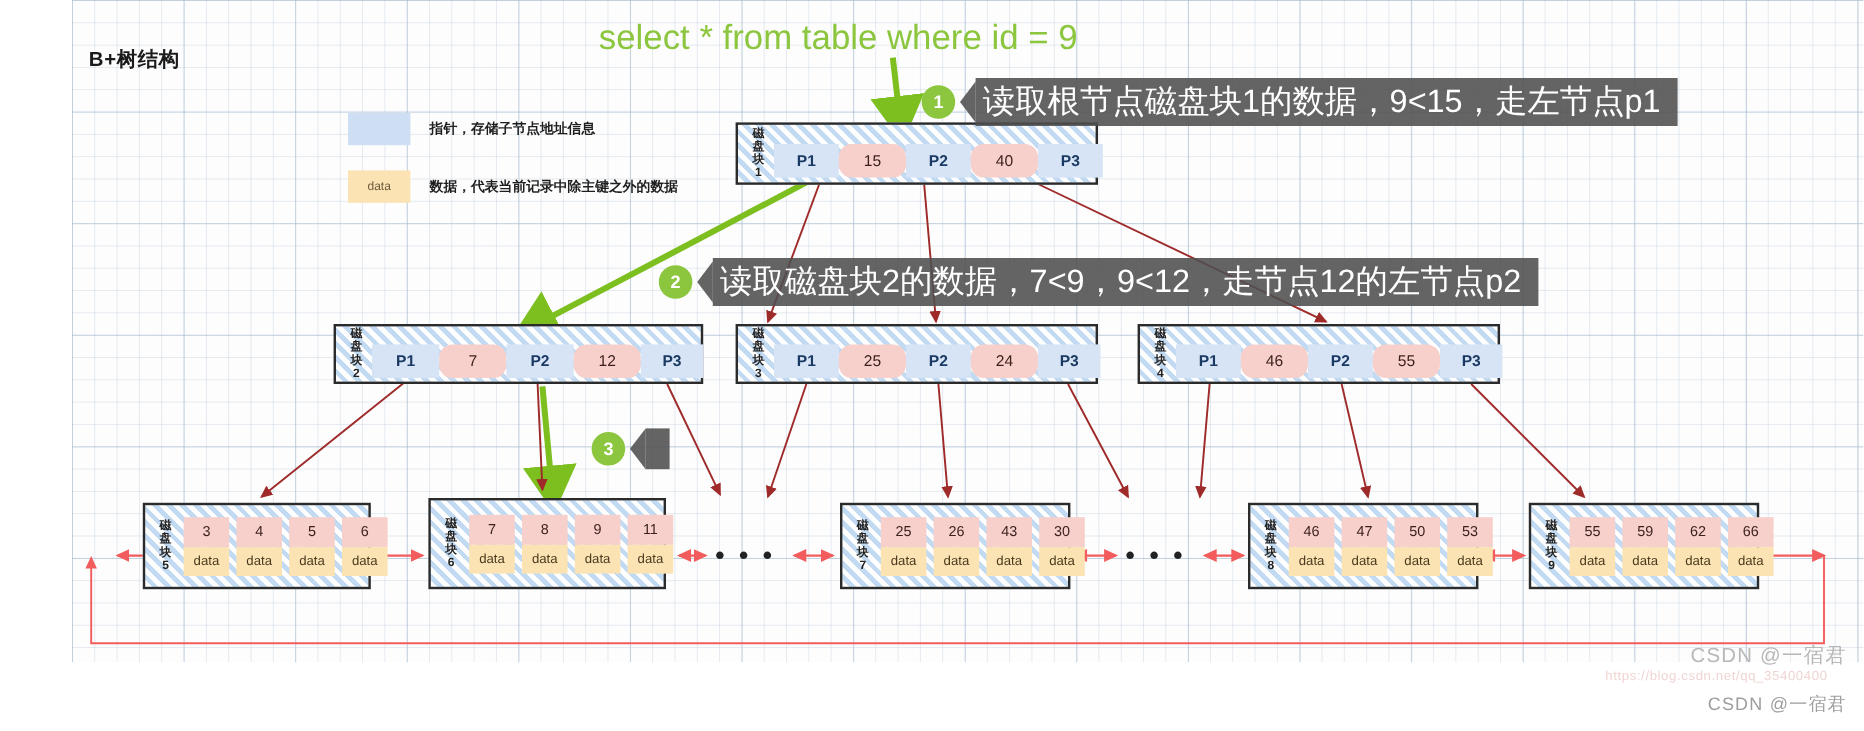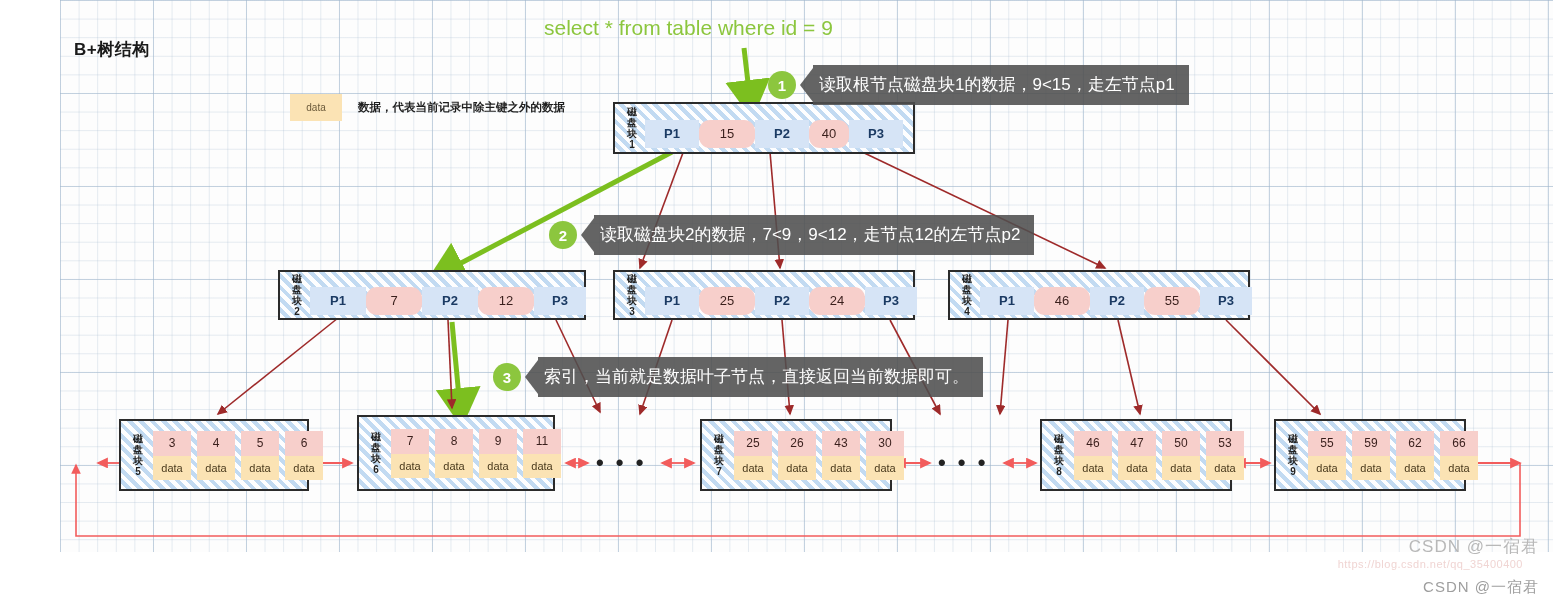--- a/index.html
+++ b/index.html
@@ -79,22 +79,22 @@
   .legend-text {
     font-size: 11.5px;
     font-weight: bold;
     color: #1f1f1f;
     white-space: nowrap;
   }
 
   
   .sql-text {
     position: absolute;
-    left: 544px; top: 16px;
-    font-size: 21px;
+    left: 499px; top: 16px;
+    font-size: 29px;
     color: #8cc63e;
     white-space: nowrap;
   }
 
   
   .node {
     position: absolute;
     box-sizing: border-box;
     border: 2px solid #2b2b2b;
     background-color: #eaf2fb;
@@ -209,21 +209,21 @@
   }
   .callout-body {
     background: rgba(78,78,78,.88);
     color: #ffffff;
     padding: 4px 14px 5px 6px;
     display: flex;
     flex-direction: column;
     justify-content: center;
   }
   .callout-line {
-    font-size: 17px;
+    font-size: 27px;
     line-height: 31px;
     white-space: nowrap;
   }
 
   
   .watermark-a {
     position: absolute;
     right: 14px; top: 535px;
     font-size: 17px;
     color: #b8b8b8;
@@ -324,39 +324,43 @@
     </g>
   </svg>
 
   <div class="grid-left"></div>
   <div class="grid-bottom"></div>
 
   <div class="diagram-title">B+树结构</div>
 
   <div class="legend">
     <div class="legend-row">
+      <div class="legend-swatch sw-ptr"></div>
+      <div class="legend-text">指针，存储子节点地址信息</div>
+    </div>
+    <div class="legend-row">
       <div class="legend-swatch sw-data">data</div>
       <div class="legend-text">数据，代表当前记录中除主键之外的数据</div>
     </div>
   </div>
 
   <div class="sql-text">select * from table where id = 9</div>
 
   <div class="node" style="left:613px; top:102px; width:302px; height:52px;">
     <div class="node-label">
       <div>磁</div>
       <div>盘</div>
       <div>块</div>
       <div>1</div>
     </div>
     <div class="node-cells inode-cells">
       <div class="cell-ptr" style="width:54px">P1</div>
       <div class="cell-key" style="width:56px">15</div>
       <div class="cell-ptr" style="width:54px">P2</div>
-      <div class="cell-key" style="width:40px">40</div>
+      <div class="cell-key" style="width:56px">40</div>
       <div class="cell-ptr" style="width:54px">P3</div>
     </div>
   </div>
 
   <div class="node" style="left:278px; top:270px; width:308px; height:50px;">
     <div class="node-label">
       <div>磁</div>
       <div>盘</div>
       <div>块</div>
       <div>2</div>
@@ -553,21 +557,20 @@
     <div class="callout-arrow"></div>
     <div class="callout-body">
       <div class="callout-line">读取磁盘块2的数据，7&lt;9，9&lt;12，走节点12的左节点p2</div>
     </div>
   </div>
 
   <div class="callout" style="left:493px; top:357px;">
     <div class="callout-badge">3</div>
     <div class="callout-arrow"></div>
     <div class="callout-body">
-      <div class="callout-line">索引，当前就是数据叶子节点，直接返回当前数据即可。</div>
     </div>
   </div>
 
   <div class="watermark-url">https://blog.csdn.net/qq_35400400</div>
   <div class="watermark-a">CSDN @一宿君</div>
   <div class="watermark-b">CSDN @一宿君</div>
 
 </div>
 
 </body></html>

